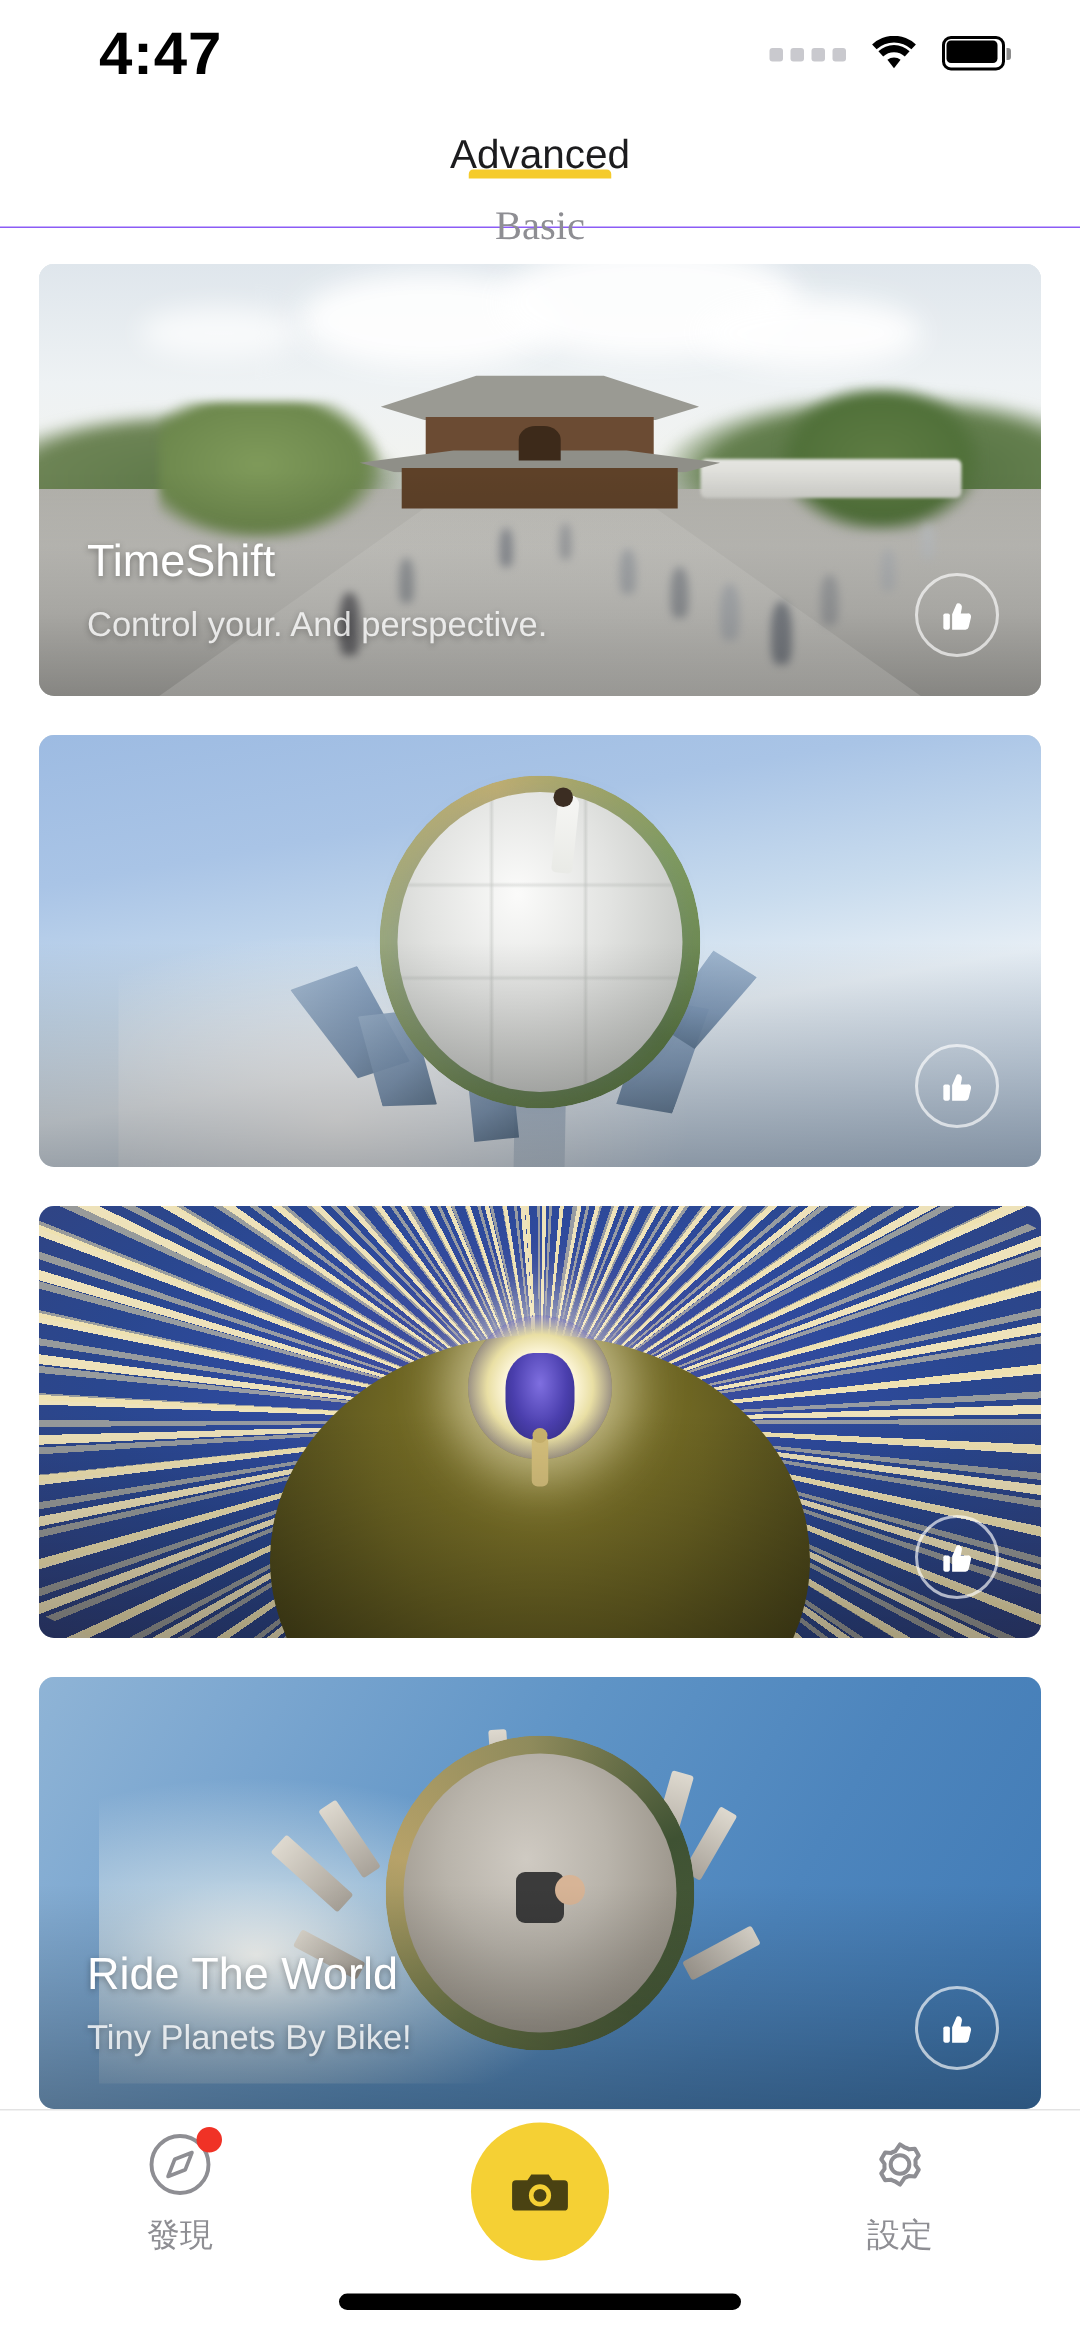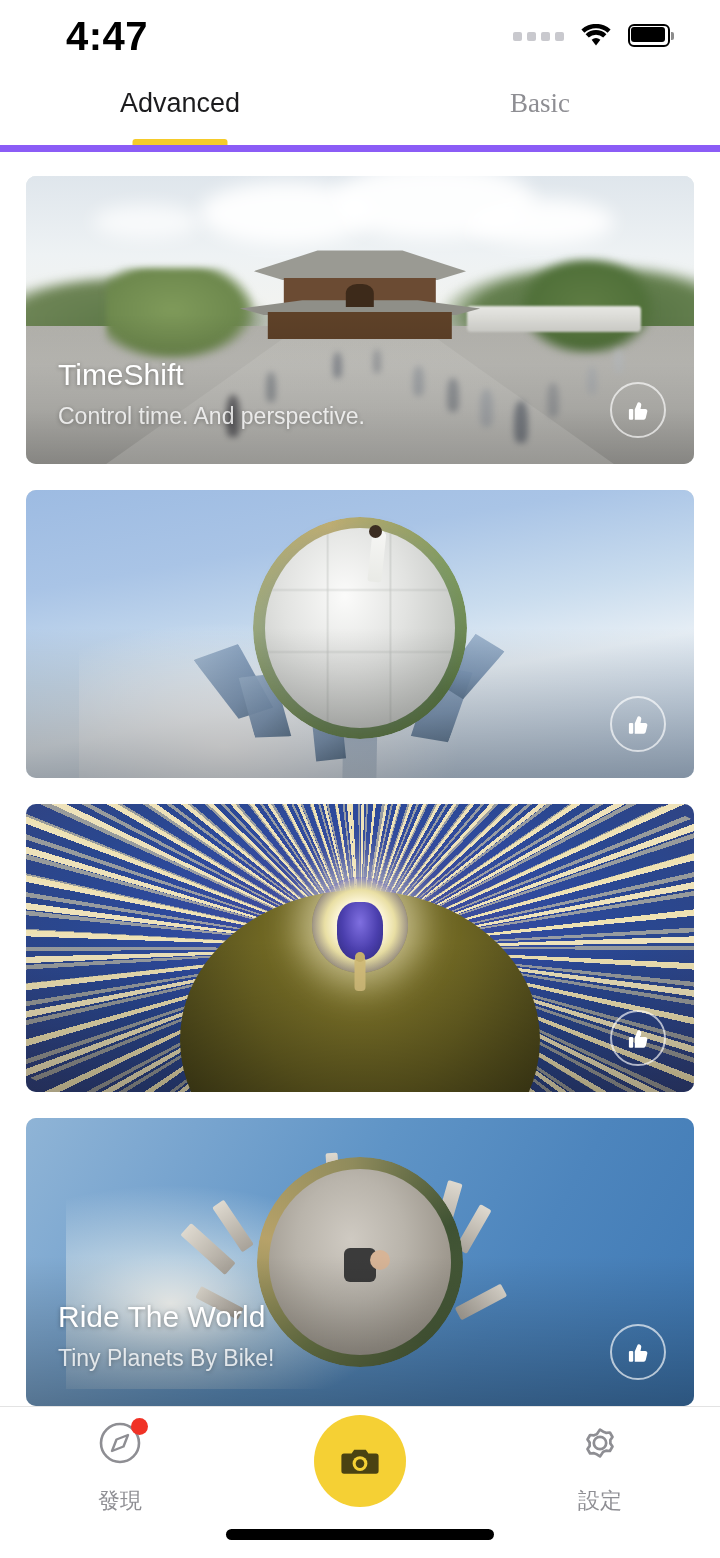--- a/index.html
+++ b/index.html
@@ -32,21 +32,22 @@
     background:#000; border-radius:3px;
   }
   .batt-cap {
     position:absolute; right:0; top:8px; width:3px; height:8px;
     background:#000; border-radius:0 2px 2px 0; opacity:.45;
   }
 
   
   .tabs {
     height:80px; display:flex; position:relative;
-    border-bottom:7px solid #8b5cf6;
+    border-bottom:1px solid #8b5cf6;
+    flex-direction:column;
   }
   .tab {
     flex:1; display:flex; align-items:flex-start; justify-content:center;
     padding-top:16px; position:relative; cursor:pointer;
   }
   .tab span { font-size:27px; }
   .tab.active span { color:#1c1c1e; font-weight:500; }
   .tab.inactive span { color:#8e8e93; font-weight:400;font-family:Liberation Serif, serif; }
   .tab.active::after {
     content:""; position:absolute; bottom:0; left:50%; transform:translateX(-50%);
@@ -200,21 +201,21 @@
     width:20px; height:20px; background:#d7b496; border-radius:50%; }
 
   
   .tabbar {
     position:absolute; left:0; right:0; bottom:0; height:152px;
     background:#fff; border-top:1px solid #e3e3e3;
   }
   .tabbar-items { display:flex; height:110px; align-items:flex-start; padding-top:12px; }
   .tb-item {
     flex:1; display:flex; flex-direction:column; align-items:center;
-    gap:19px; cursor:pointer; position:relative;
+    gap:8px; cursor:pointer; position:relative;
   }
   .tb-ico { height:48px; display:flex; align-items:center; justify-content:center; position:relative; }
   .tb-label { font-size:22px; color:#8e8e93; }
   .tb-item.active .tb-label { color:#F5CB2B; }
   .badge-dot {
     position:absolute; right:-5px; top:-1px; width:17px; height:17px;
     background:#f03226; border-radius:50%;
   }
   .cam-btn {
     position:absolute; left:50%; top:-4px; transform:translateX(-50%);
@@ -297,21 +298,21 @@
         <div class="a1-blur" style="left:73%;top:78%;width:14px;height:42px;background:#5c6472;"></div>
         <div class="a1-blur" style="left:78%;top:72%;width:12px;height:34px;background:#95999f;"></div>
         <div class="a1-blur" style="left:30%;top:76%;width:14px;height:42px;background:#3a3a42;"></div>
         <div class="a1-blur" style="left:36%;top:68%;width:10px;height:30px;background:#7c828a;"></div>
         <div class="a1-blur" style="left:84%;top:66%;width:10px;height:28px;background:#b3b8be;"></div>
         <div class="a1-blur" style="left:88%;top:60%;width:9px;height:24px;background:#c3c8cd;"></div>
       </div>
       <div class="card-shade"></div>
       <div class="card-text">
         <div class="card-title">TimeShift</div>
-        <div class="card-sub">Control time. And perspective.</div>
+        <div class="card-sub">Control your. And perspective.</div>
       </div>
       <div class="like-btn">
         <svg width="26" height="26" viewBox="0 0 24 24">
           <path d="M9 21h8.2a2 2 0 0 0 1.95-1.53l1.45-6A2 2 0 0 0 18.65 11H14.3l.66-3.2A2.4 2.4 0 0 0 12.6 4.8a1 1 0 0 0-.93.62L9 11.6V21Z" fill="#fff"></path>
           <rect x="3.6" y="11" width="4" height="10" rx="1.1" fill="#fff"></rect>
         </svg>
       </div>
     </div>
 
     <div class="card">

